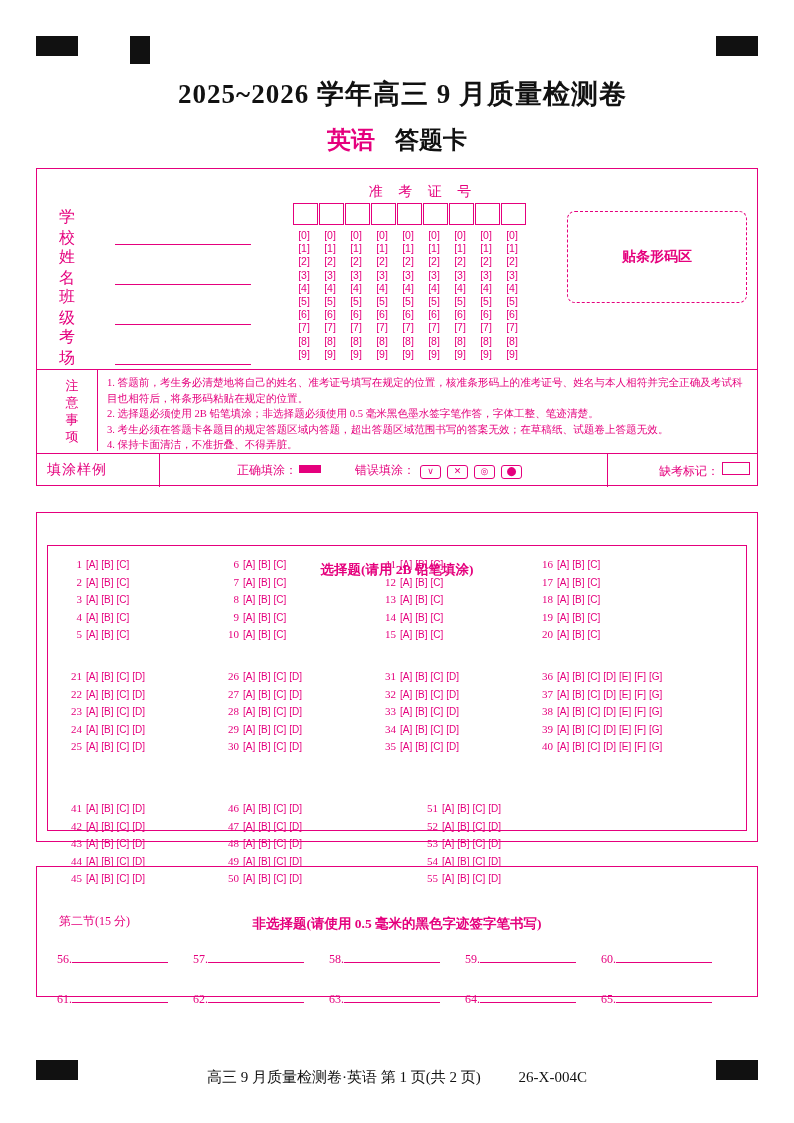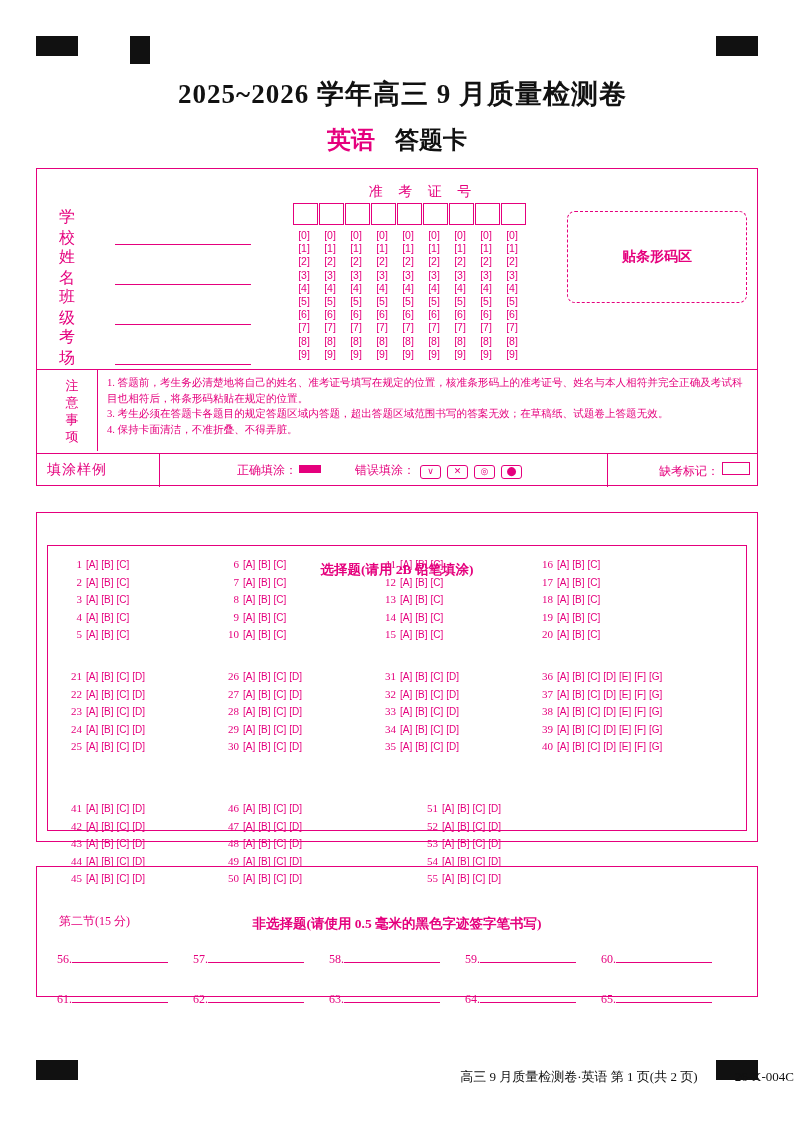--- a/index.html
+++ b/index.html
@@ -125,22 +125,22 @@
   .blank-row .cell .num{display:inline-block;}
   .blank-row .cell .ln{display:inline-block;width:96px;border-bottom:1px solid #e5007d;height:12px;}
   .br1{top:82px;}
   .br2{top:122px;}
 
   .warning{
     position:absolute;left:0;right:0;top:1032px;text-align:center;
     font-size:14px;font-weight:bold;color:#e5007d;
   }
   .footer{
-    position:absolute;left:0;right:0;top:1068px;text-align:right;
-    font-size:13px;color:#111;
+    position:absolute;left:0;right:0;top:1068px;text-align:center;
+    font-size:15px;color:#111;
   }
   .footer .code{margin-left:34px;}
 </style>
 </head>
 <body>
 
 <div class="sheet">
 
   <div class="mark tl"></div>
   <div class="mark tm"></div>
@@ -305,20 +305,21 @@
     <div class="notes-sep"></div>
     <div class="notes-vline"></div>
     <div class="notes-label">
       <div>注</div>
         <div>意</div>
         <div>事</div>
         <div>项</div>
     </div>
     <div class="notes-body">
       <p>1. 答题前，考生务必清楚地将自己的姓名、准考证号填写在规定的位置，核准条形码上的准考证号、姓名与本人相符并完全正确及考试科目也相符后，将条形码粘贴在规定的位置。</p>
+      <p>2. 选择题必须使用 2B 铅笔填涂；非选择题必须使用 0.5 毫米黑色墨水签字笔作答，字体工整、笔迹清楚。</p>
       <p>3. 考生必须在答题卡各题目的规定答题区域内答题，超出答题区域范围书写的答案无效；在草稿纸、试题卷上答题无效。</p>
       <p>4. 保持卡面清洁，不准折叠、不得弄脏。</p>
     </div>
 
     <div class="sample-sep"></div>
     <div class="sample-v1"></div>
     <div class="sample-v2"></div>
     <div class="sample-row">
       <div class="sample-label">填涂样例</div>
       <div class="sample-correct">

